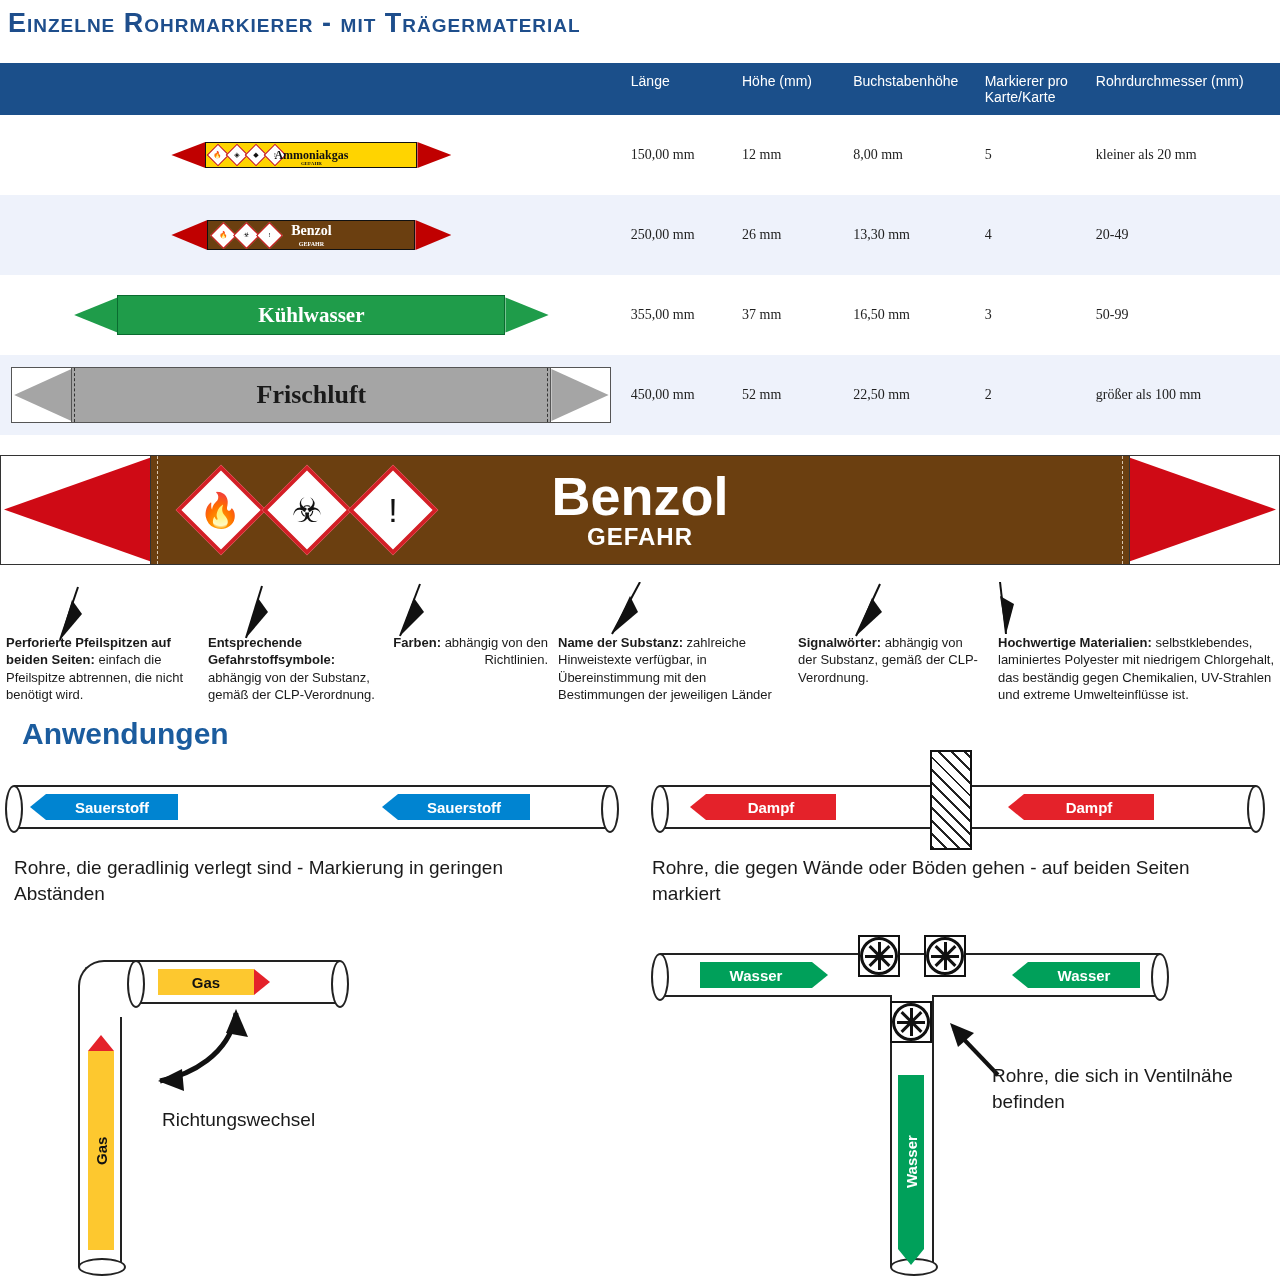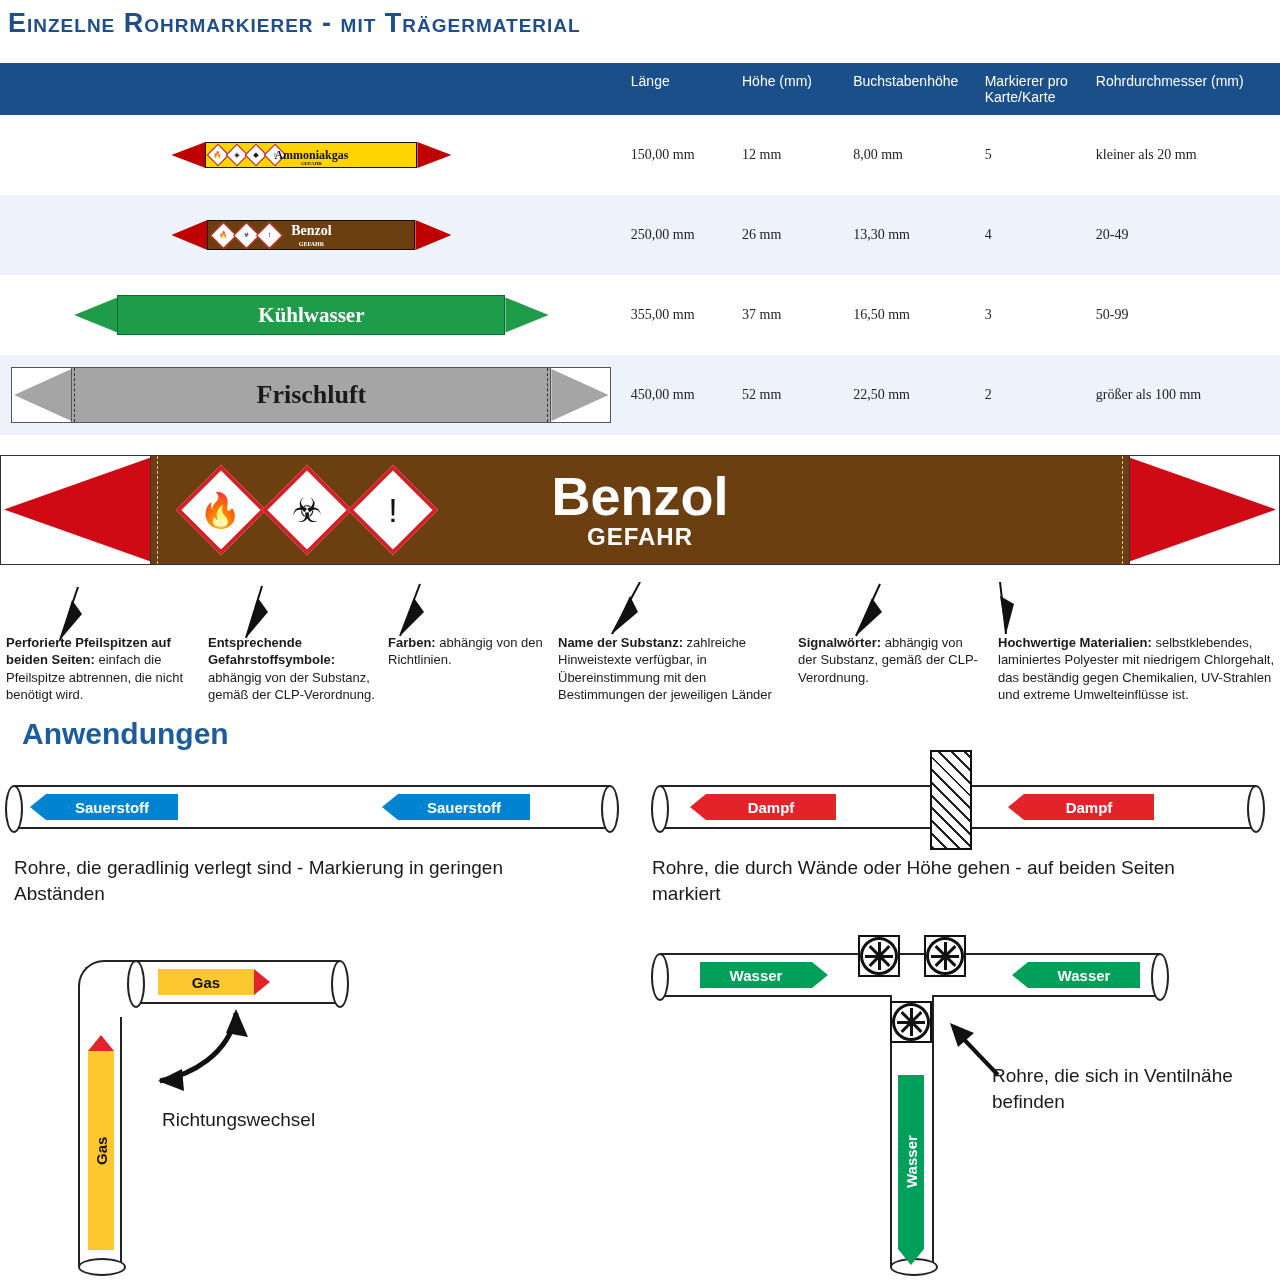--- a/index.html
+++ b/index.html
@@ -458,21 +458,21 @@
   <div class="callout" style="left:6px; top:52px; width:178px;">
     <b>Perforierte Pfeilspitzen auf beiden Seiten:</b>
     <span>einfach die Pfeilspitze abtrennen, die nicht benötigt wird.</span>
   </div>
 
   <div class="callout" style="left:208px; top:52px; width:168px;">
     <b>Entsprechende Gefahrstoffsymbole:</b>
     <span>abhängig von der Substanz, gemäß der CLP-Verordnung.</span>
   </div>
 
-  <div class="callout" style="left:388px; top:52px; width:160px;">
+  <div class="callout" style="left:388px; top:52px; width:160px;text-align:right;">
     <b>Farben:</b>
     <span>abhängig von den Richtlinien.</span>
   </div>
 
   <div class="callout" style="left:558px; top:52px; width:224px;">
     <b>Name der Substanz:</b>
     <span>zahlreiche Hinweistexte verfügbar, in Übereinstimmung mit den Bestimmungen der jeweiligen Länder</span>
   </div>
 
   <div class="callout" style="left:798px; top:52px; width:182px;">
@@ -504,21 +504,21 @@
   <div class="pipe-h" style="left:660px; top:30px; width:596px;"></div>
   <div class="wall" style="left:930px; top:-5px; width:42px; height:100px;"></div>
   <div class="tag" style="left:690px; top:39px;">
     <div class="tri-l" style="border-right:16px solid #e4222a;"></div>
     <div class="tbody" style="background:#e4222a; min-width:130px;">Dampf</div>
   </div>
   <div class="tag" style="left:1008px; top:39px;">
     <div class="tri-l" style="border-right:16px solid #e4222a;"></div>
     <div class="tbody" style="background:#e4222a; min-width:130px;">Dampf</div>
   </div>
-  <div class="app-caption" style="position:absolute; left:652px; top:100px; width:580px;">Rohre, die durch Wände oder Höhe gehen - auf beiden Seiten markiert</div>
+  <div class="app-caption" style="position:absolute; left:652px; top:100px; width:580px;">Rohre, die gegen Wände oder Böden gehen - auf beiden Seiten markiert</div>
 
   <div class="elbow" style="left:78px; top:205px; width:60px; height:60px; border-radius:26px 0 0 0; border-right:none; border-bottom:none;"></div>
   <div class="pipe-h" style="left:136px; top:205px; width:204px;"></div>
   <div class="pipe-v" style="left:78px; top:262px; height:250px;"></div>
   <div class="tag" style="left:158px; top:214px;">
     <div class="tbody" style="background:#fdc82f; color:#111; min-width:96px;">Gas</div>
     <div class="tri-r" style="border-left:16px solid #e4222a;"></div>
   </div>
   <div class="tag-v" style="left:88px; top:280px; height:215px;">
     <div style="width:0;height:0;border-left:13px solid transparent;border-right:13px solid transparent;border-bottom:16px solid #e4222a;"></div>

